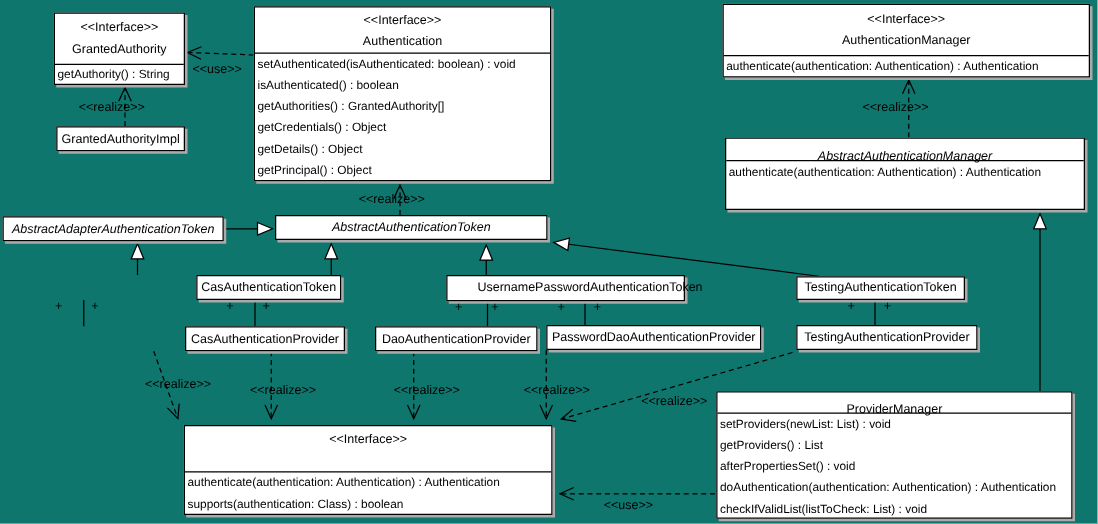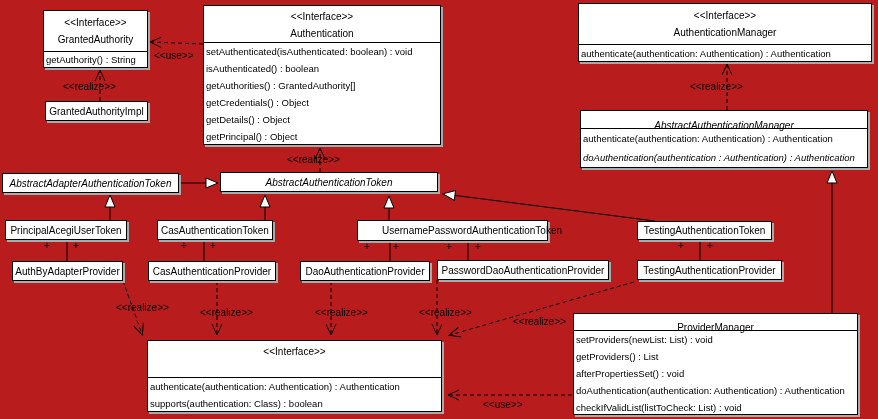--- a/index.html
+++ b/index.html
@@ -1,18 +1,18 @@
 <!DOCTYPE html>
 <html><head>
 <meta charset="utf-8">
 <style>
   html,body { margin:0; padding:0; background:#efefef; }
   #stage {
     position:relative; width:878px; height:419px;
-    background:#b91c1c; overflow:hidden;
+    background:#0f766e; overflow:hidden;
     font-family:"Liberation Sans", sans-serif;
   }
   #wires { position:absolute; left:0; top:0; width:878px; height:419px; }
   .cls {
     position:absolute; background:#ffffff;
     border:1px solid #000; box-sizing:border-box;
     box-shadow:2px 2px 0 #aaaaaa;
   }
   .hd { text-align:center; border-bottom:1px solid #000; box-sizing:border-box; }
   .st { font-size:10px; line-height:16px; padding-top:4px; white-space:nowrap; }
@@ -149,48 +149,41 @@
       <div class="m">authenticate(authentication: Authentication) : Authentication</div>
     </div>
   </div>
 
   <div class="cls" style="left:580px;top:110px;width:288px;height:58px;">
     <div class="hd slim" style="height:18px;">
       <div class="nm it">AbstractAuthenticationManager</div>
     </div>
     <div class="bd">
       <div class="m tall">authenticate(authentication: Authentication) : Authentication</div>
-      <div class="m tall it">doAuthentication(authentication : Authentication) : Authentication</div>
     </div>
   </div>
 
   <div class="cls one" style="left:2px;top:173px;width:177px;height:20px;">
     <div class="nm it">AbstractAdapterAuthenticationToken</div>
   </div>
 
   <div class="cls one" style="left:220px;top:172px;width:218px;height:20px;">
     <div class="nm it">AbstractAuthenticationToken</div>
   </div>
 
-  <div class="cls one" style="left:5px;top:220px;width:122px;height:20px;">
-    <div class="nm">PrincipalAcegiUserToken</div>
-  </div>
   <div class="cls one" style="left:157px;top:220px;width:116px;height:20px;">
     <div class="nm">CasAuthenticationToken</div>
   </div>
   <div class="cls one" style="left:357px;top:220px;width:191px;height:21px;padding-left:39px;">
     <div class="nm">UsernamePasswordAuthenticationToken</div>
   </div>
   <div class="cls one" style="left:637px;top:221px;width:135px;height:19px;">
     <div class="nm">TestingAuthenticationToken</div>
   </div>
 
-  <div class="cls one" style="left:12px;top:261px;width:111px;height:20px;">
-    <div class="nm">AuthByAdapterProvider</div>
-  </div>
   <div class="cls one" style="left:148px;top:261px;width:128px;height:20px;">
     <div class="nm">CasAuthenticationProvider</div>
   </div>
   <div class="cls one" style="left:300px;top:261px;width:130px;height:20px;">
     <div class="nm">DaoAuthenticationProvider</div>
   </div>
   <div class="cls one" style="left:637px;top:260px;width:145px;height:20px;">
     <div class="nm">TestingAuthenticationProvider</div>
   </div>
   <div class="cls one" style="left:437px;top:260px;width:172px;height:20px;">

